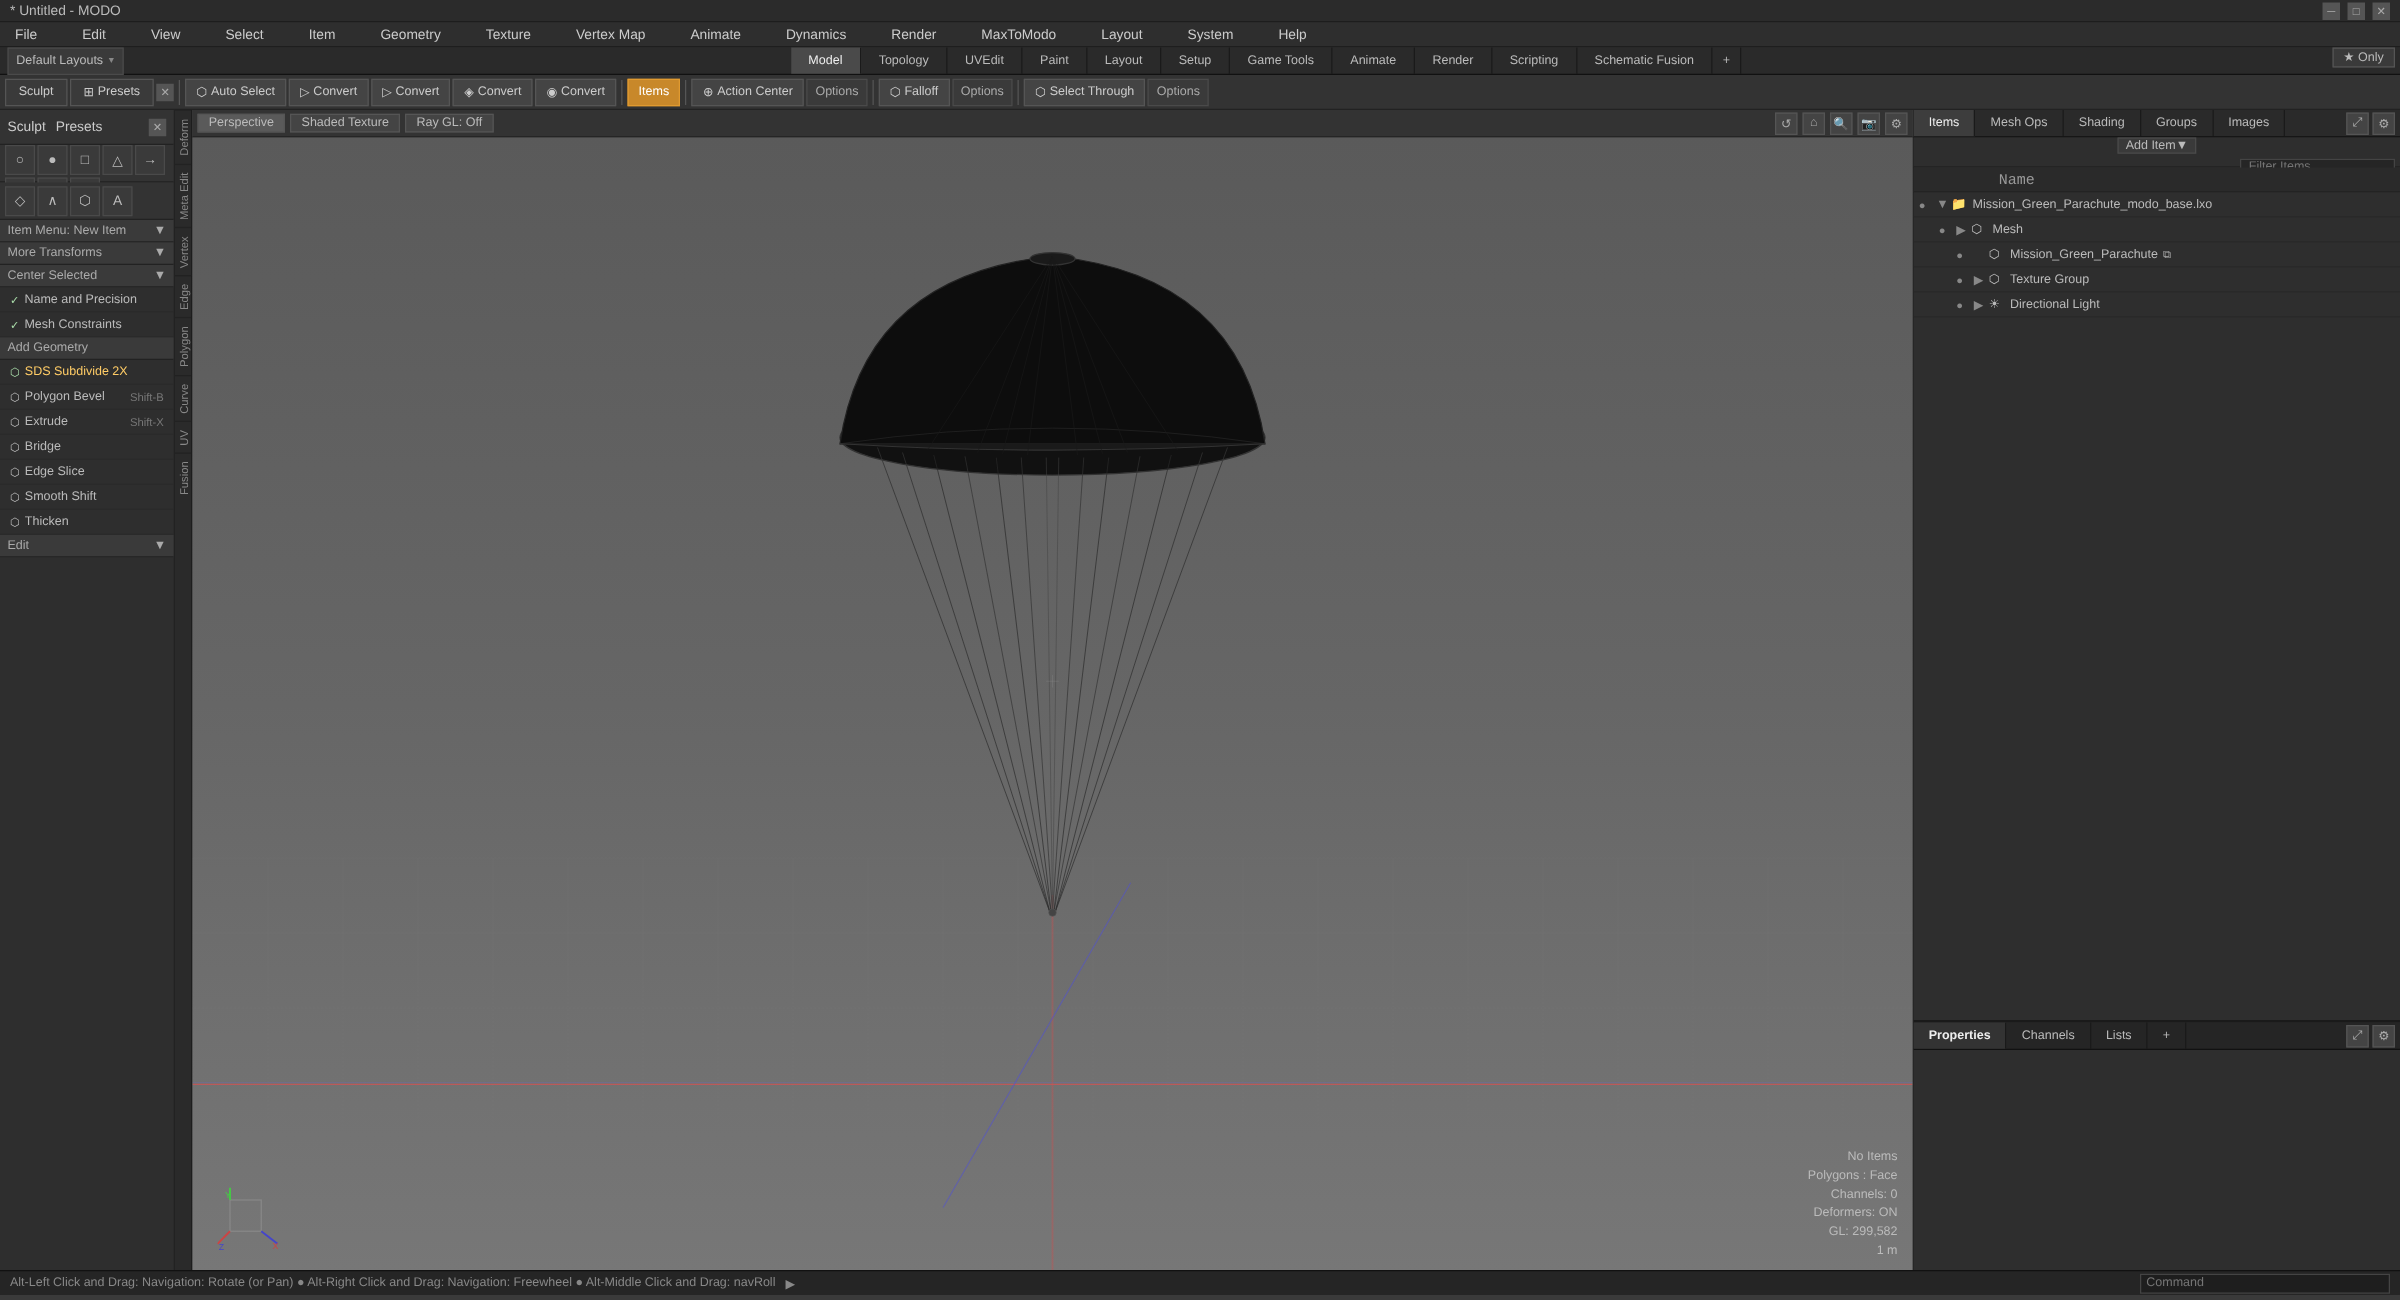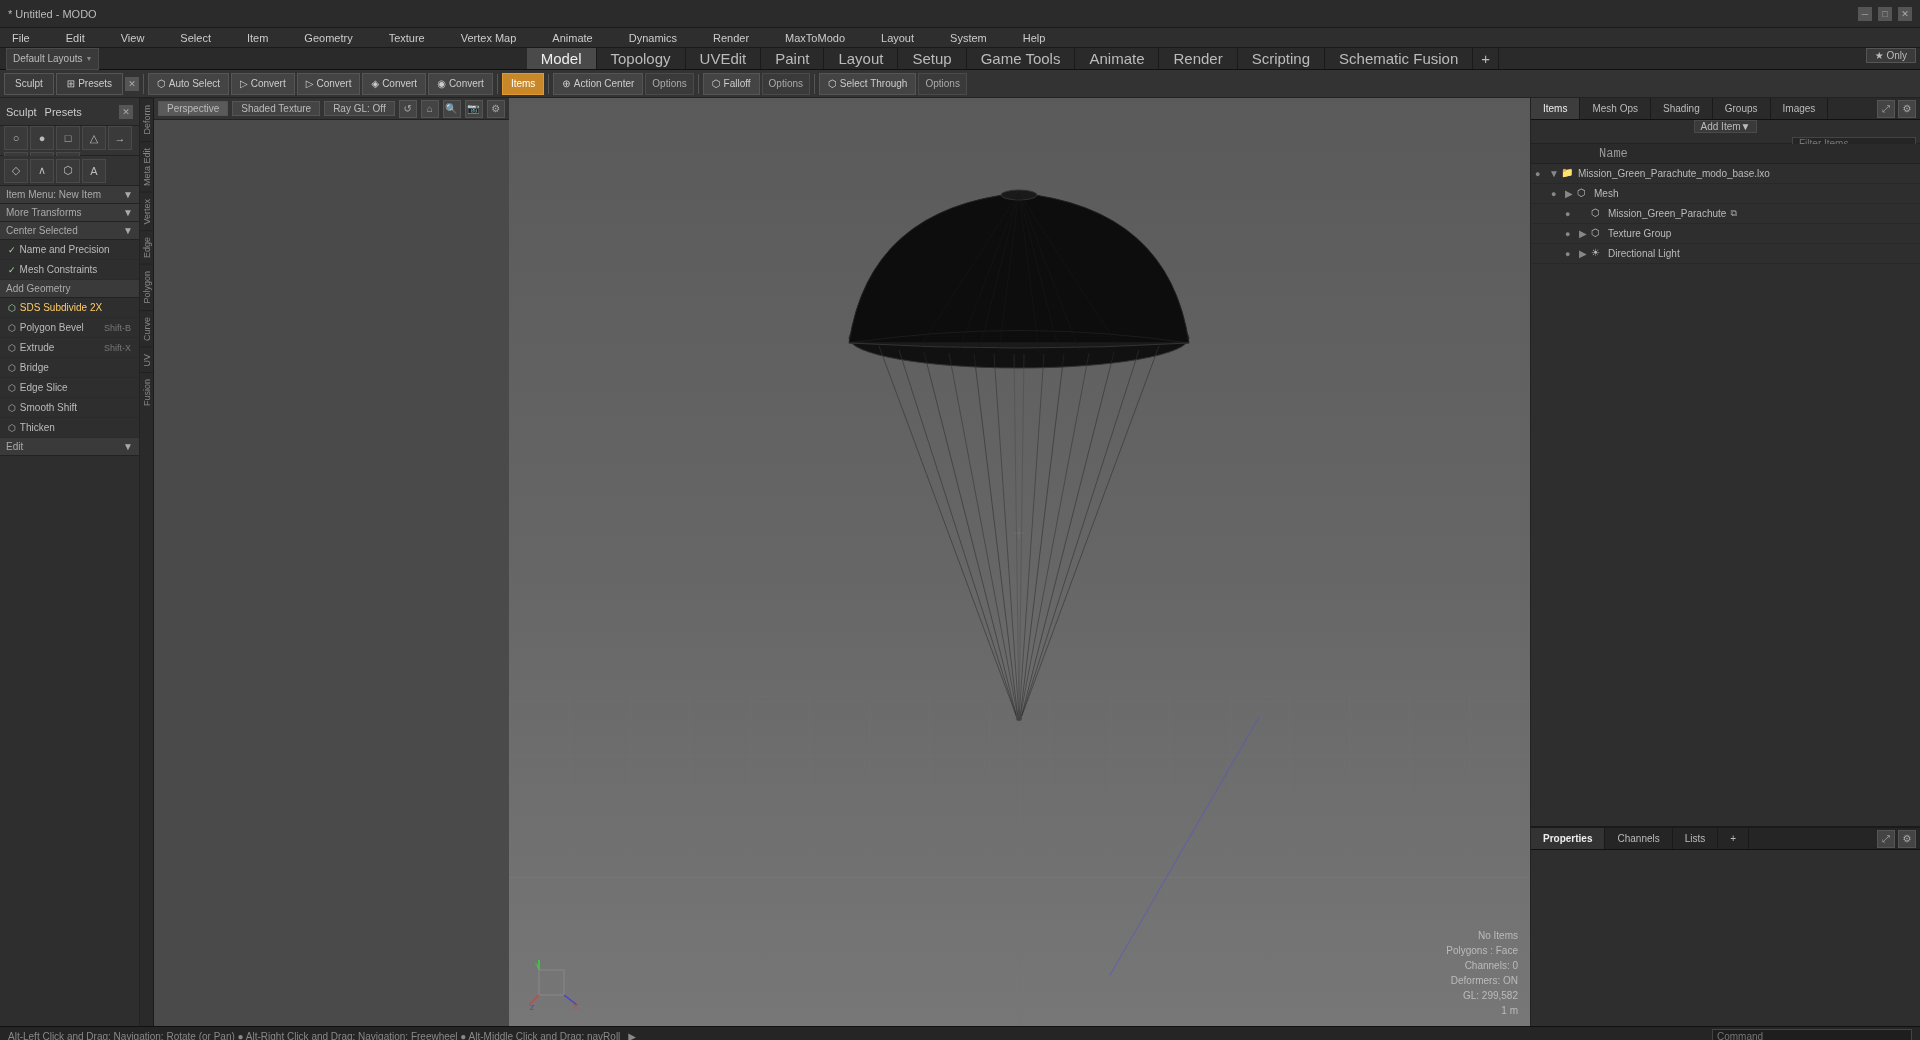--- a/index.html
+++ b/index.html
@@ -8,21 +8,21 @@
       height: 1040px;
       background: #3a3a3a;
       font-family: 'Segoe UI', Arial, sans-serif;
       font-size: 11px;
       color: #ccc;
       overflow: hidden;
     }
 
     
     #title-bar {
-      height: 28px;
+      height: 18px;
       background: #2b2b2b;
       display: flex;
       align-items: center;
       justify-content: space-between;
       padding: 0 8px;
       border-bottom: 1px solid #1a1a1a;
     }
     #title-bar .title { font-size: 11px; color: #bbb; }
     #title-bar .win-controls { display: flex; gap: 6px; }
     #title-bar .win-btn {
@@ -53,21 +53,21 @@
     
     #tab-bar {
       height: 22px;
       background: #2a2a2a;
       display: flex;
       align-items: stretch;
       border-bottom: 1px solid #111;
     }
     .main-tab {
       padding: 0 14px;
-      font-size: 15px;
+      font-size: 10px;
       color: #bbb;
       display: flex;
       align-items: center;
       cursor: pointer;
       border-right: 1px solid #1a1a1a;
     }
     .main-tab.active { background: #4a4a4a; color: #eee; }
     .tab-right {
       display: flex;
       align-items: flex-start;
@@ -176,21 +176,21 @@
       color: #888;
       padding: 6px 2px;
       cursor: pointer;
       border-bottom: 1px solid #222;
     }
 
     
     #viewport-container {
       flex: 1;
       display: flex;
-      flex-direction: row;
+      flex-direction: column;
       background: #4a4a4a;
       position: relative;
     }
     #viewport-toolbar {
       height: 22px;
       background: #333;
       display: flex;
       align-items: center;
       padding: 0 4px;
       gap: 4px;

